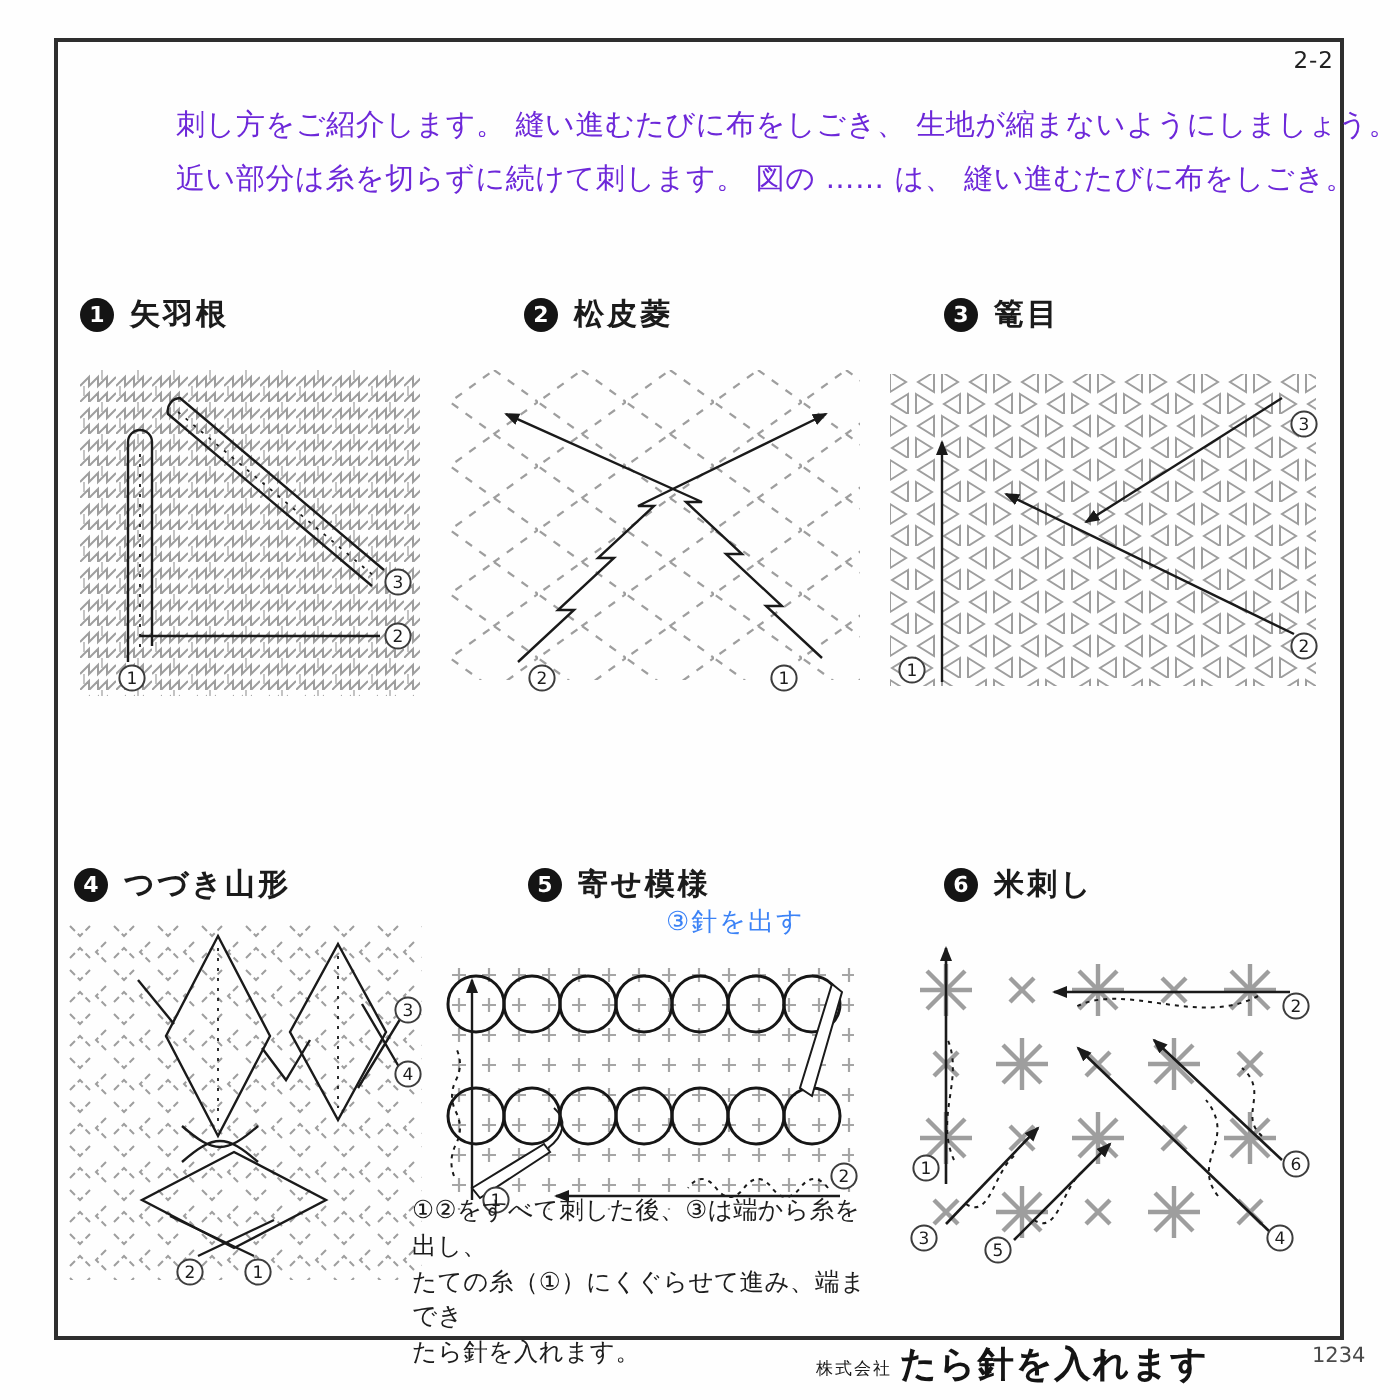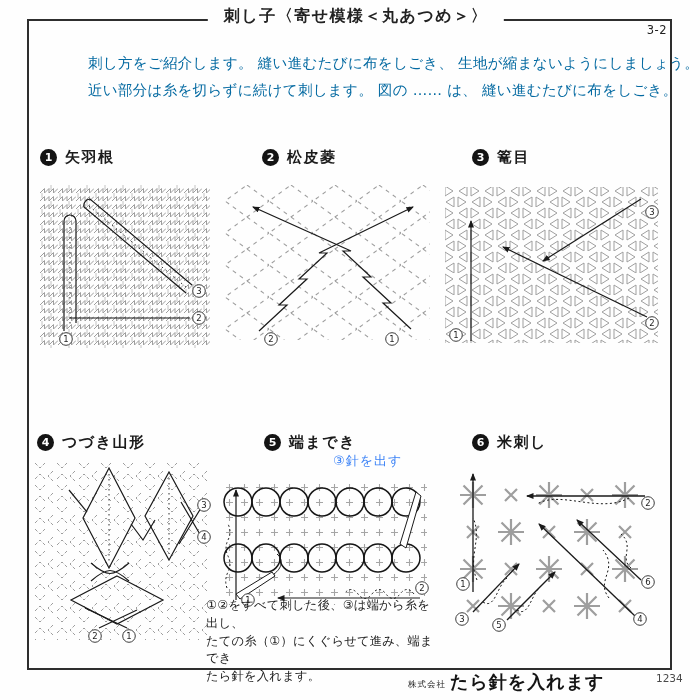--- a/index.html
+++ b/index.html
@@ -8,21 +8,21 @@
     font-family:"DejaVu Sans","Liberation Sans",sans-serif;color:#222;
     overflow:hidden;
   }
   .frame{position:absolute;left:27px;top:19px;width:641px;height:647px;border:2px solid #2e2e2e;}
   .title{
     position:absolute;top:6px;left:356px;transform:translateX(-50%);
     background:#fefefe;padding:0 16px;font-size:16px;font-weight:600;
     letter-spacing:1.5px;white-space:nowrap;
   }
   .pageno{position:absolute;top:23px;right:33px;font-size:11.5px;letter-spacing:0.5px;}
-  .intro{position:absolute;left:88px;top:50px;font-size:14.5px;line-height:27px;letter-spacing:0.3px;color:#0369a1;white-space:nowrap;}
+  .intro{position:absolute;left:88px;top:50px;font-size:14.5px;line-height:27px;letter-spacing:0.3px;color:#6d28d9;white-space:nowrap;}
   .phead{position:absolute;display:flex;align-items:center;gap:8px;font-size:15px;font-weight:700;letter-spacing:1.5px;color:#1b1b1b;}
   .badge{
     width:17px;height:17px;border-radius:50%;background:#141414;color:#fff;
     font-size:11px;font-weight:700;display:inline-flex;align-items:center;
     justify-content:center;letter-spacing:0;flex:0 0 auto;
   }
   svg{position:absolute;overflow:visible;}
   .lbl circle{fill:#fff;stroke:#3d3d3d;stroke-width:1;}
   .lbl text{font-size:8.5px;fill:#1d1d1d;text-anchor:middle;font-family:"DejaVu Sans",sans-serif;}
   .callout{position:absolute;left:333px;top:452px;font-size:13px;color:#3b82f6;letter-spacing:1px;white-space:nowrap;}
@@ -35,22 +35,21 @@
   .footer .brand{font-size:18px;font-weight:600;letter-spacing:1px;color:#141414;}
   .docno{position:absolute;left:656px;top:672px;font-size:10.5px;color:#4a4a4a;}
 </style>
 </head>
 <body>
 
 <div class="sheet">
 
   <div class="frame"></div>
 
-  <div class="title">刺し子〈寄せ模様＜丸あつめ＞〉</div>
-  <div class="pageno">3-2</div>
+  <div class="pageno">2-2</div>
 
   <div class="intro">
     <div>刺し方をご紹介します。 縫い進むたびに布をしごき、 生地が縮まないようにしましょう。</div>
     <div>近い部分は糸を切らずに続けて刺します。 図の …… は、 縫い進むたびに布をしごき。</div>
   </div>
 
   <div class="phead" style="left:40px;top:148px">
     <span class="badge">1</span>
     <span>矢羽根</span>
   </div>
@@ -61,21 +60,21 @@
   <div class="phead" style="left:472px;top:148px">
     <span class="badge">3</span>
     <span>篭目</span>
   </div>
   <div class="phead" style="left:37px;top:433px">
     <span class="badge">4</span>
     <span>つづき山形</span>
   </div>
   <div class="phead" style="left:264px;top:433px">
     <span class="badge">5</span>
-    <span>端までき</span>
+    <span>寄せ模様</span>
   </div>
   <div class="phead" style="left:472px;top:433px">
     <span class="badge">6</span>
     <span>米刺し</span>
   </div>
 
   <svg style="left:40px;top:185px" width="172" height="168" viewBox="0 0 172 168">
     <defs>
       <pattern id="pat1" width="18" height="16" patternUnits="userSpaceOnUse">
         <path d="M0,8 L4.5,3.5 L4.5,8 L9,3.5 L9,8 L13.5,3.5 L13.5,8 L18,3.5" fill="none" stroke="#9e9e9e" stroke-width="1"></path>

